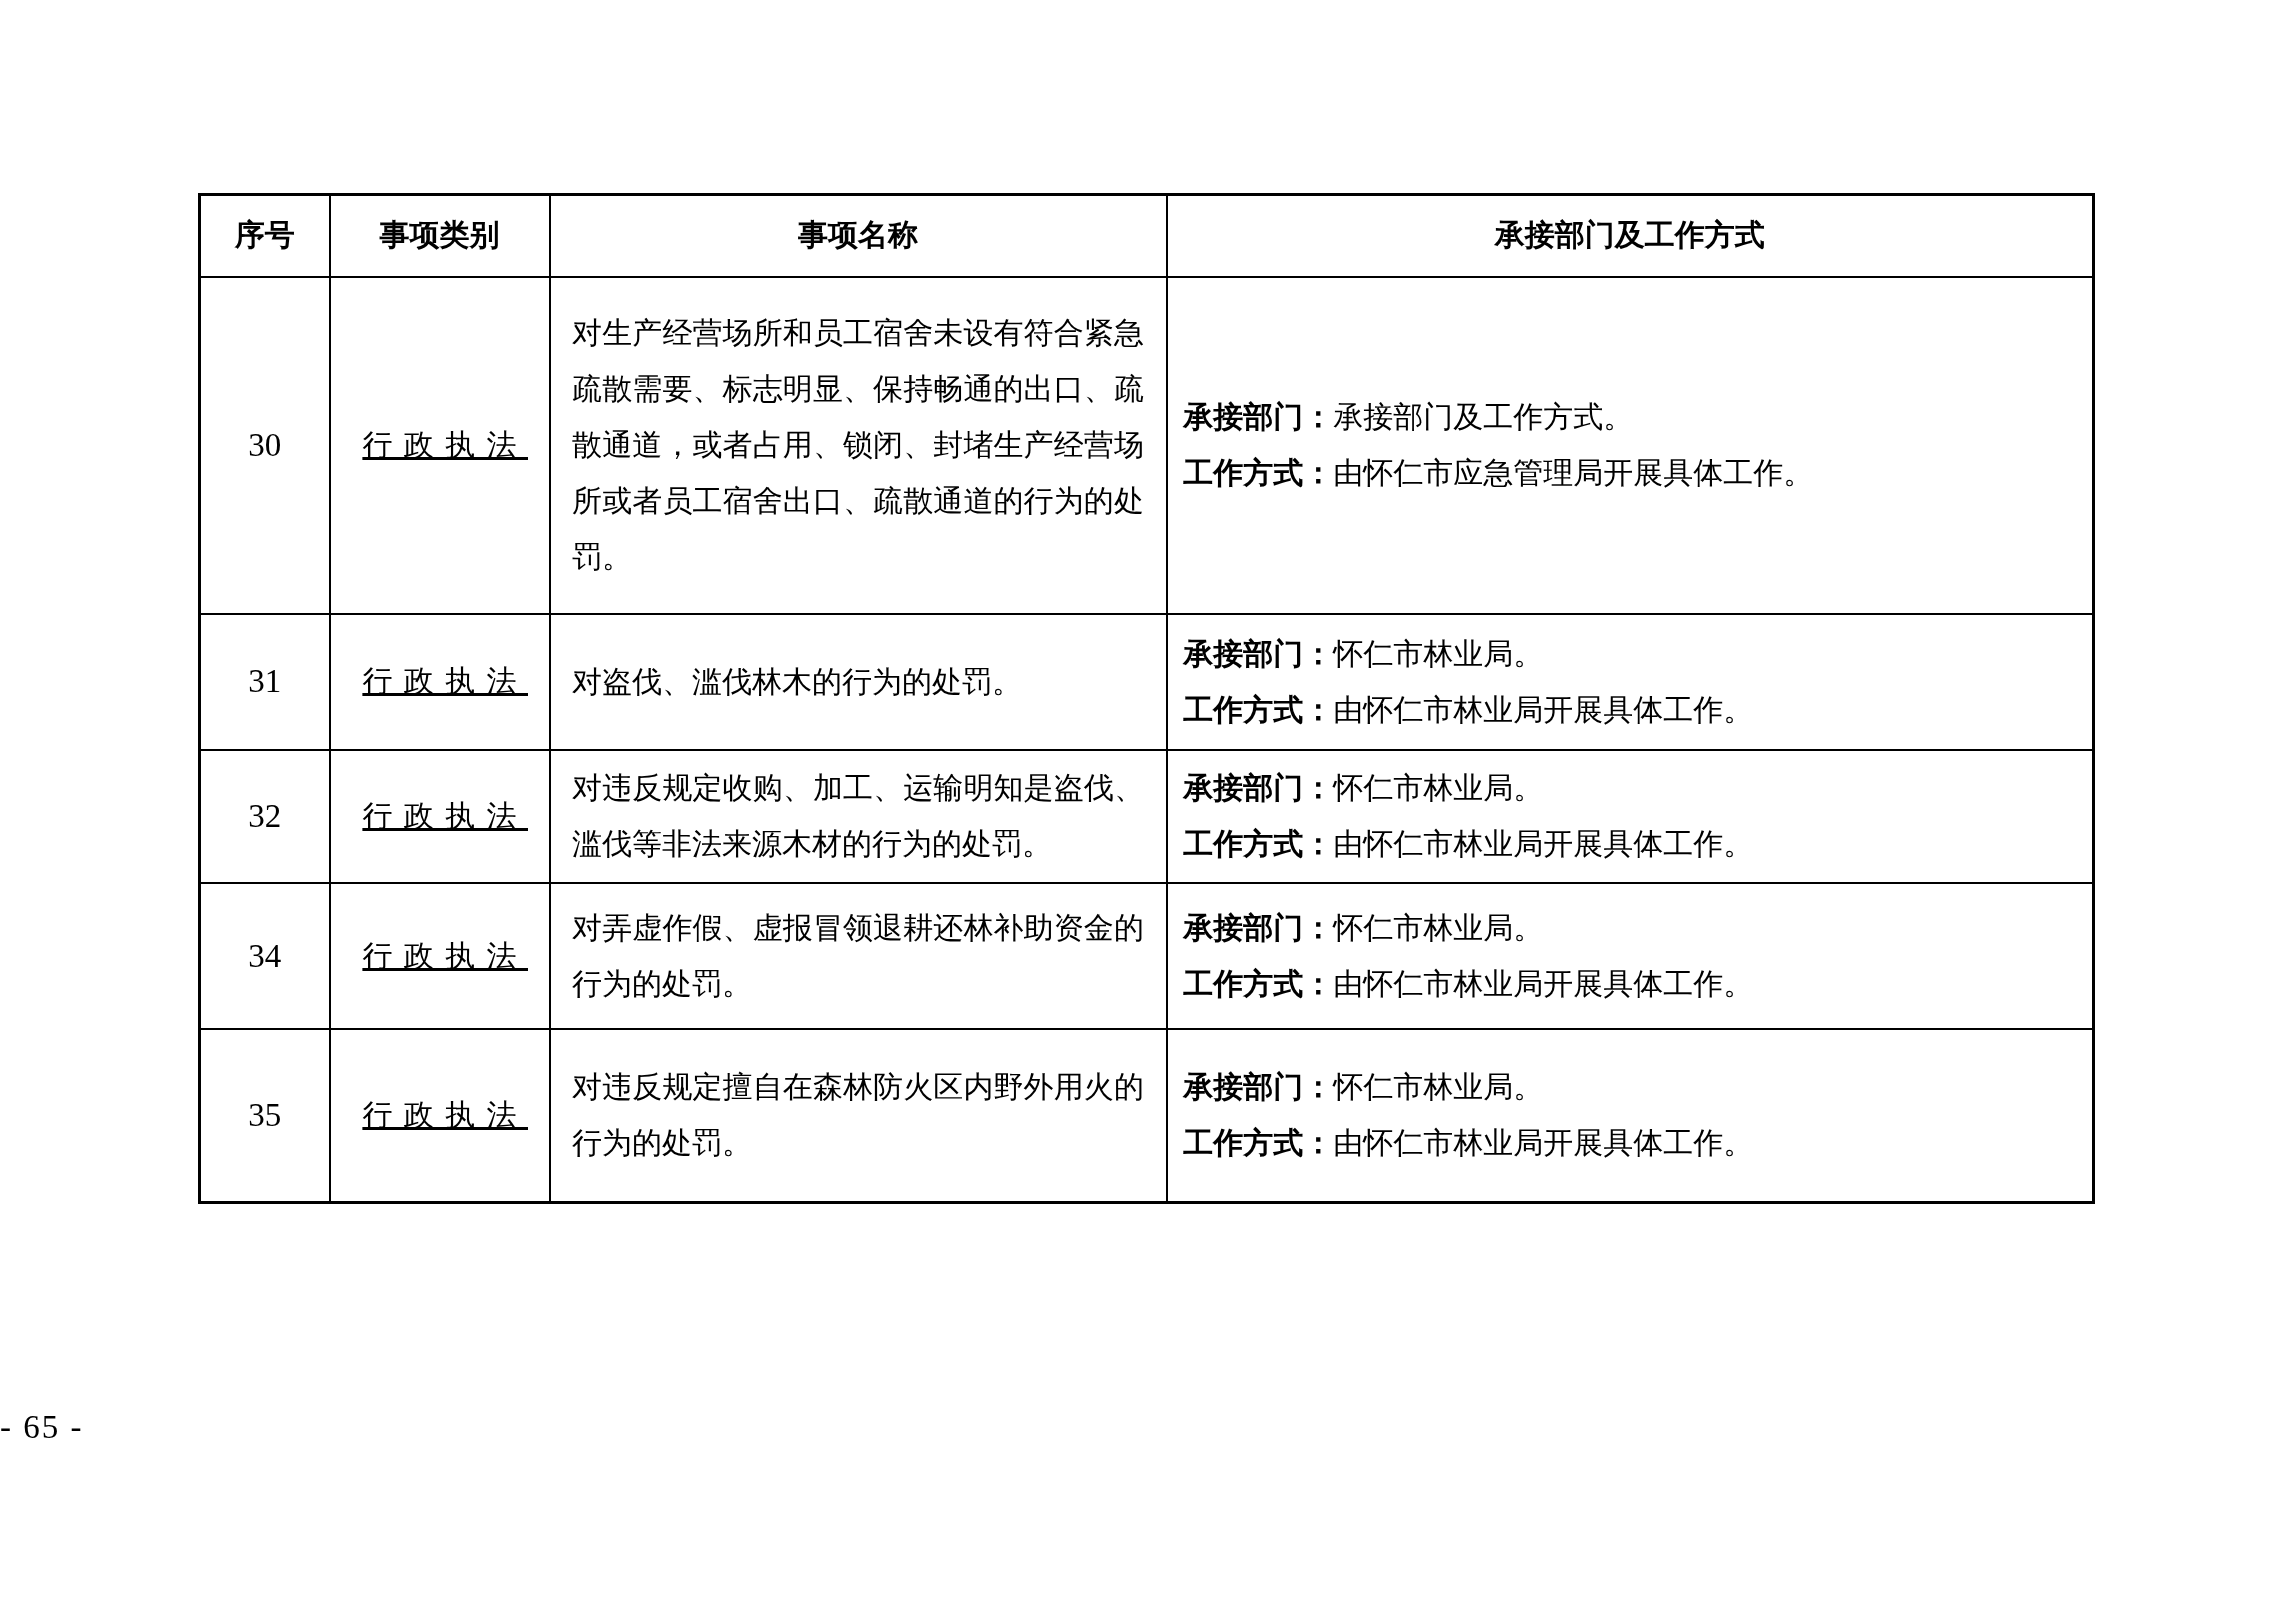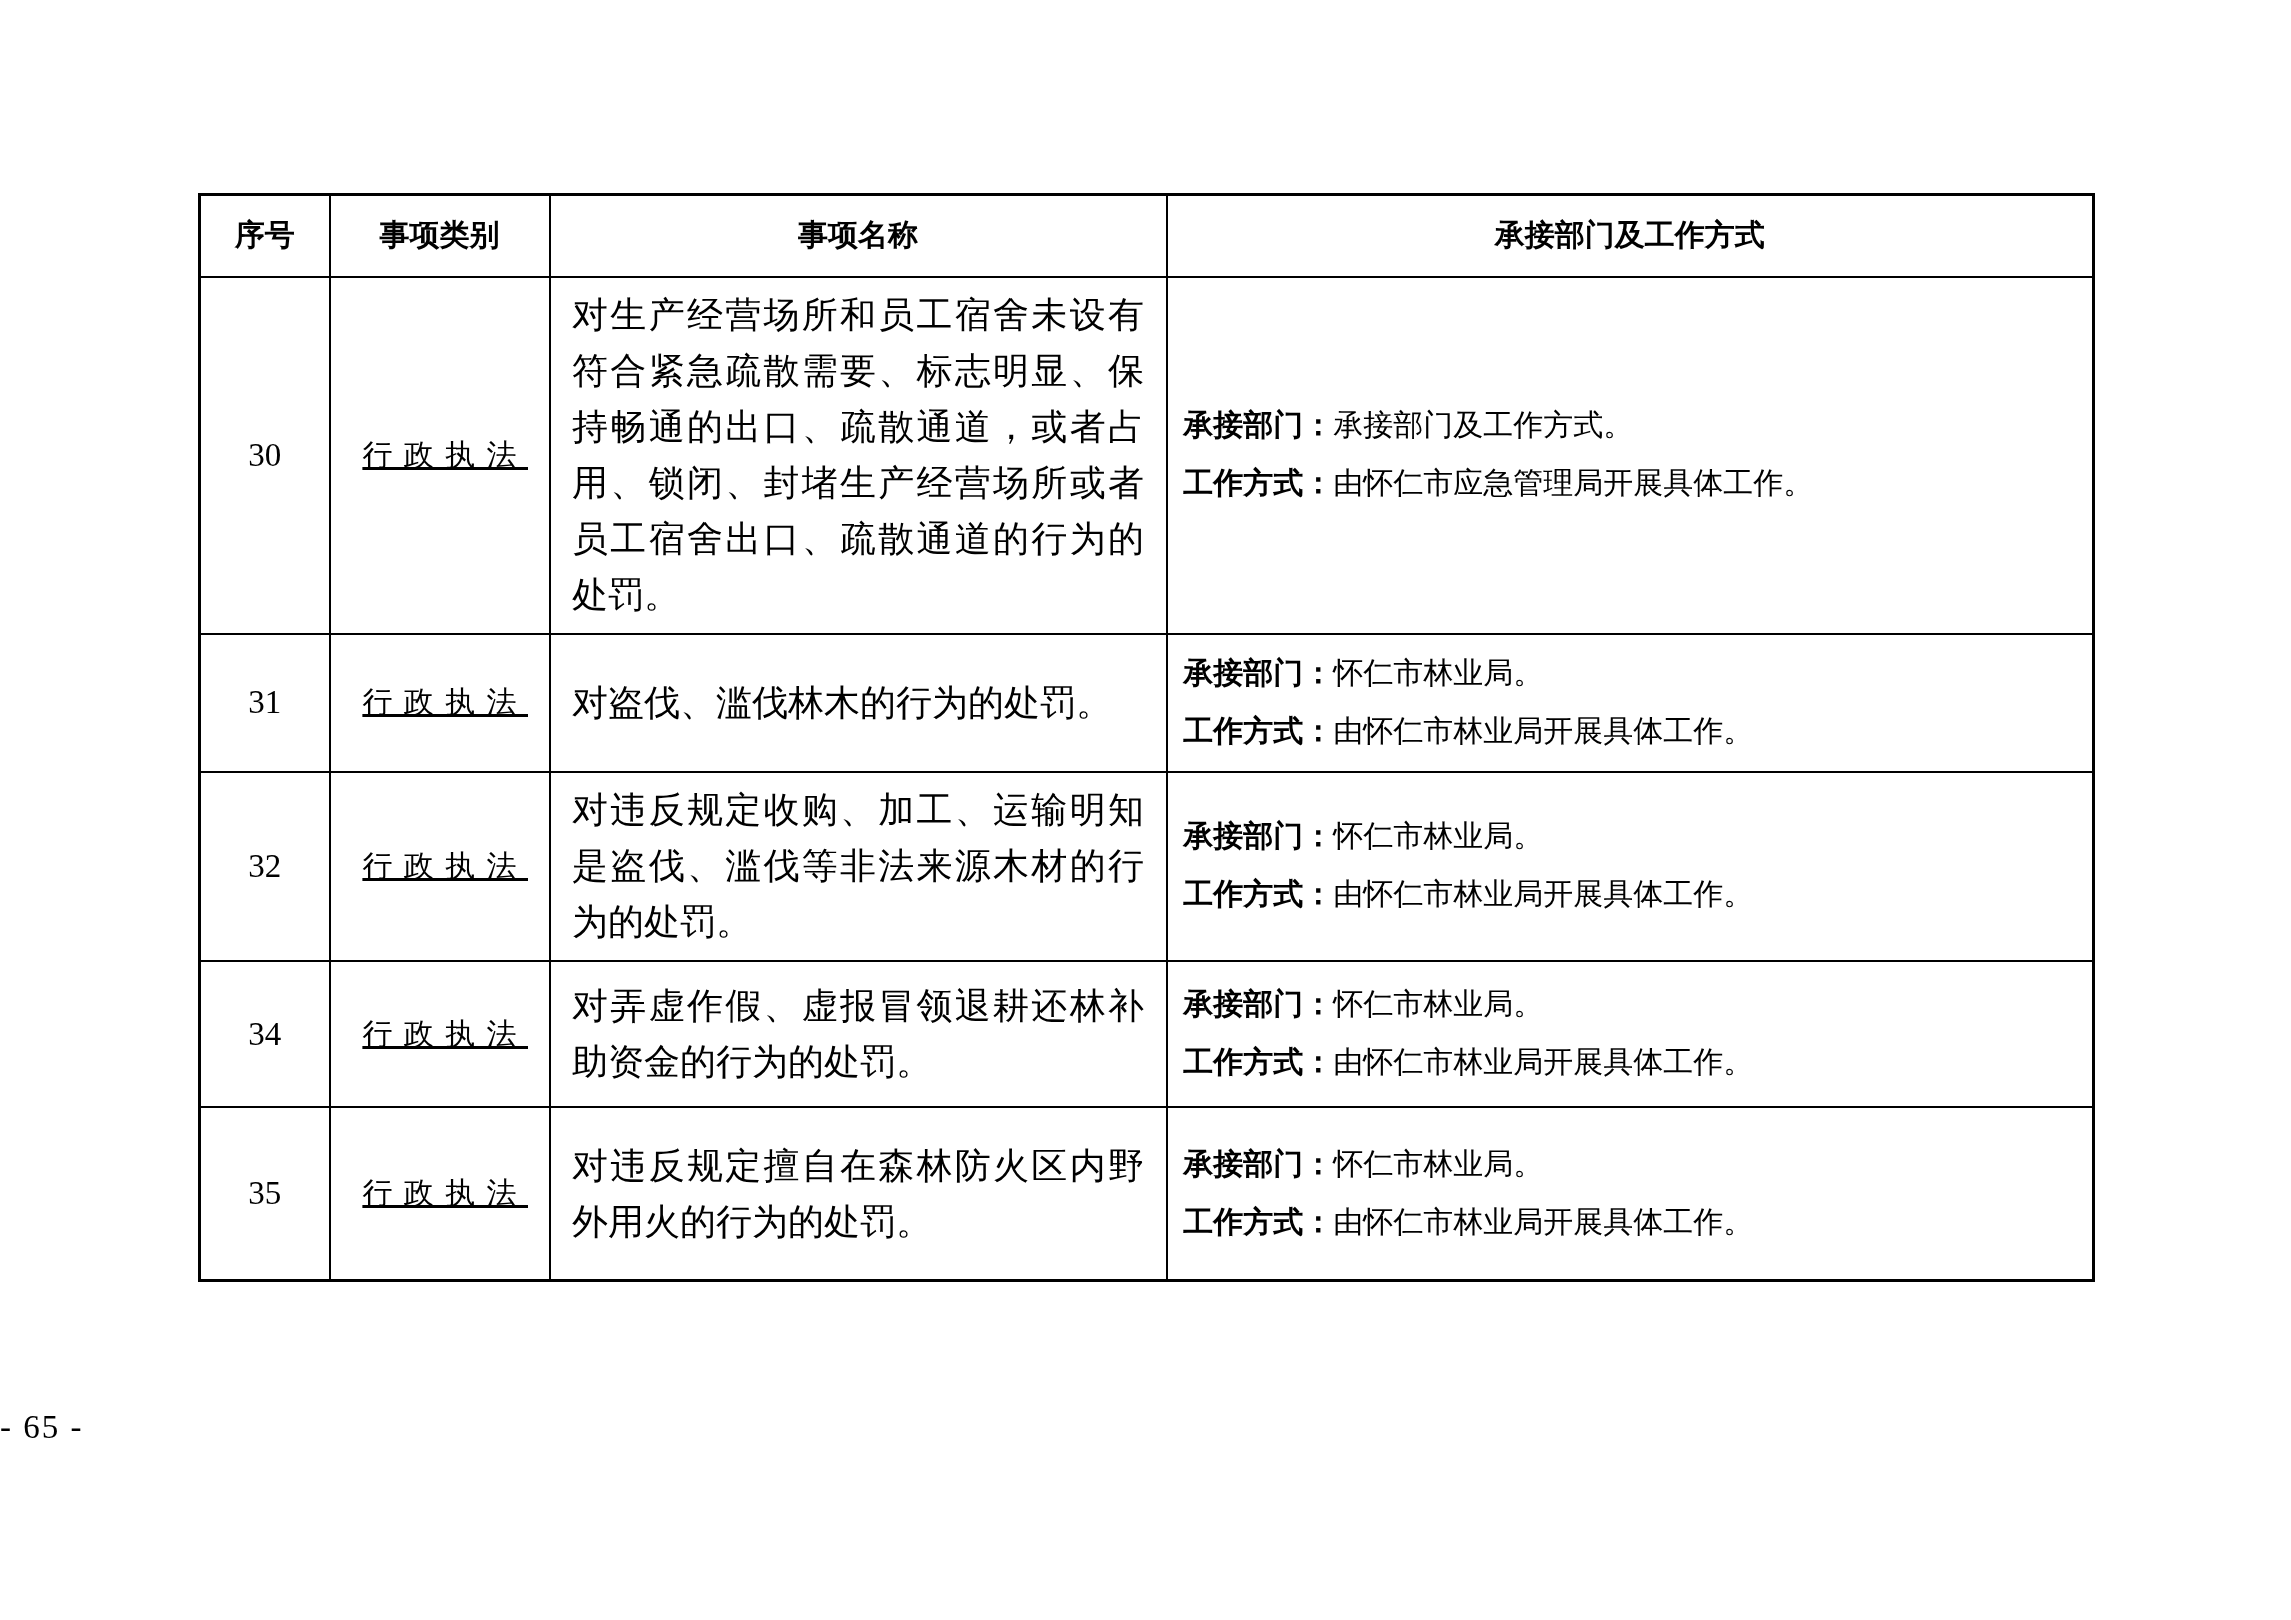--- a/index.html
+++ b/index.html
@@ -42,34 +42,34 @@
     text-align: center;
   }
   td.cat-cell {
     font-size: 30px;
     text-align: center;
     letter-spacing: 0.38em;
     text-indent: 0.38em;
     text-decoration: underline;
   }
   td.name-cell {
-    font-size: 36px;
+    font-size: 30px;
     line-height: 56px;
     text-align: justify;
     text-justify: inter-character;
     padding: 9.8px 21.6px;
     margin-left: 18px;
   }
   td.dept-cell {
     font-size: 30px;
     line-height: 56px;
     padding: 9.8px 15.7px;
   }
   .lbl {
-    font-family: Liberation Mono, monospace;
+    font-family: Liberation Serif, serif;
     font-weight: bold;
   }
   .page-number {
     position: absolute;
     top: 1409px;
     left: 0;
     width: 100%;
     text-align: left;
     font-family: "Liberation Serif", serif;
     font-size: 33px;

